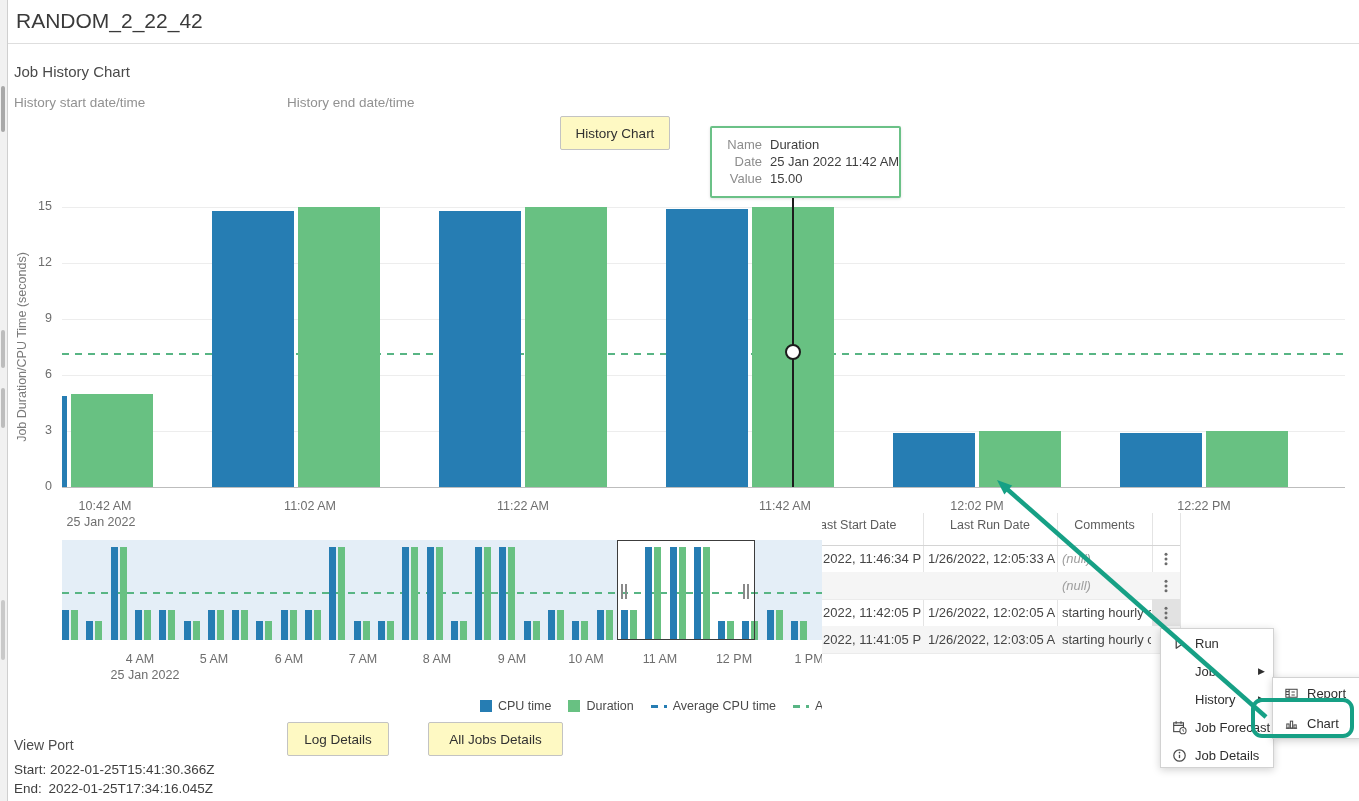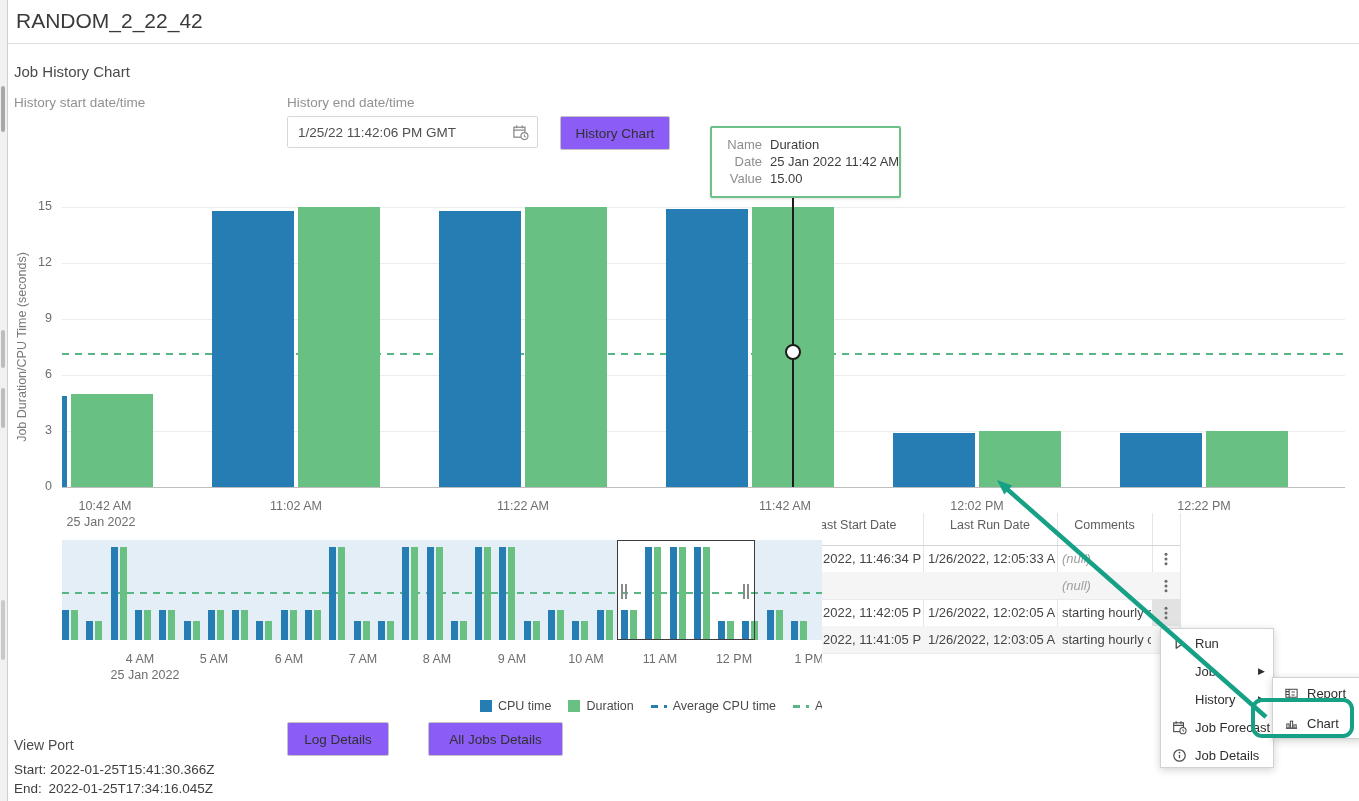--- a/index.html
+++ b/index.html
@@ -10,21 +10,21 @@
   #edge-strip{left:0;top:0;width:7px;height:801px;background:#f1f1f1;border-right:1px solid #cfcfcf;}
   .edge-mark{position:absolute;left:1px;width:4px;background:#a8a8a8;border-radius:2px;}
   
   #page-title{left:16px;top:9px;font-size:21px;color:#3a3a3a;}
   #header-divider{left:8px;top:43px;width:1351px;height:1px;background:#dedede;}
   #section-heading{left:14px;top:63px;font-size:15px;color:#4a4a4a;}
   .field-label{font-size:13.5px;color:#919191;}
   .dtwrap{height:30px;width:249px;border:1px solid #d8d8d8;border-radius:2px;background:#fff;display:flex;align-items:center;}
   .dtwrap input{border:none;outline:none;flex:1;font-family:"Liberation Sans",sans-serif;font-size:13.5px;color:#4f4f4f;padding:0 0 0 10px;background:transparent;}
   .cal-btn{width:34px;height:28px;display:flex;align-items:center;justify-content:center;cursor:pointer;}
-  .btn{display:flex;align-items:center;justify-content:center;background:#8b5cf6;border:1px solid #c3c3c3;
+  .btn{display:flex;align-items:center;justify-content:center;background:#fef9c3;border:1px solid #c3c3c3;
        border-radius:2px;font-size:13.5px;color:#313131;cursor:pointer;}
   
   #dp-tooltip{left:710px;top:126px;width:169px;background:#fff;border:2px solid #6bc187;border-radius:2px;
       box-shadow:0 1px 3px rgba(0,0,0,.12);padding:8px 10px 9px 8px;z-index:30;}
   .tt-row{display:flex;font-size:13px;line-height:17px;}
   .tt-label{width:42px;text-align:right;color:#8d8d8d;margin-right:8px;flex:none;}
   .tt-value{color:#3e3e3e;white-space:nowrap;}
   
   #main-chart,#overview-chart{z-index:1;}
   .gridline{position:absolute;height:1px;background:#ededed;}
@@ -57,31 +57,20 @@
     <div class="edge-mark" style="top:600px;height:60px;background:#c9c9c9;"></div>
   </div>
 
   <div class="abs" id="page-title">RANDOM_2_22_42</div>
   <div class="abs" id="header-divider"></div>
   <div class="abs" id="section-heading">Job History Chart</div>
 
   <div class="abs field-label" style="left:14px;top:95px;">History start date/time</div>
   <div class="abs field-label" style="left:287px;top:95px;">History end date/time</div>
 
-  <div class="abs dtwrap" style="left:287px;top:116px;">
-    <input readonly="" value="1/25/22 11:42:06 PM GMT" style="">
-    <span class="cal-btn">
-      <svg width="17" height="17" viewBox="0 0 16 16" fill="none" stroke="#8a8a8a">
-        <rect x="1.8" y="3" width="10.4" height="9.4" stroke-width="1.2"></rect>
-        <path d="M1.8 5.7h10.4M4.4 1.4v2.6M9.6 1.4v2.6" stroke-width="1.2"></path>
-        <circle cx="11.7" cy="11.4" r="3.3" fill="#fff" stroke-width="1.1"></circle>
-        <path d="M11.7 9.8v1.7l1.2.7" stroke-width="1"></path>
-      </svg>
-    </span>
-  </div>
   <div class="abs btn" style="left:560px;top:116px;width:108px;height:32px;">History Chart</div>
 
   <div class="abs" id="main-chart" style="left:0;top:0;width:1359px;height:540px;">
       <div class="gridline" style="left: 62px; top: 487px; width: 1283px; background: rgb(189, 189, 189);"></div>
       <div class="axis-text" style="left: 26px; top: 479px; width: 26px; text-align: right;">0</div>
       <div class="gridline" style="left: 62px; top: 431px; width: 1283px;"></div>
       <div class="axis-text" style="left: 26px; top: 423px; width: 26px; text-align: right;">3</div>
       <div class="gridline" style="left: 62px; top: 375px; width: 1283px;"></div>
       <div class="axis-text" style="left: 26px; top: 367px; width: 26px; text-align: right;">6</div>
       <div class="gridline" style="left: 62px; top: 319px; width: 1283px;"></div>
@@ -90,21 +79,21 @@
       <div class="axis-text" style="left: 26px; top: 255px; width: 26px; text-align: right;">12</div>
       <div class="gridline" style="left: 62px; top: 207px; width: 1283px;"></div>
       <div class="axis-text" style="left: 26px; top: 199px; width: 26px; text-align: right;">15</div>
       <div class="abs" style="left: 22px; top: 347px; transform: translate(-50%, -50%) rotate(-90deg); font-size: 12.5px; color: rgb(122, 122, 122); white-space: nowrap;">Job Duration/CPU Time (seconds)</div>
       <div class="dash-line" style="left: 62px; top: 352.6px; width: 1283px; background: repeating-linear-gradient(90deg, rgb(88, 181, 132) 0px, rgb(88, 181, 132) 7px, transparent 7px, transparent 13px);"></div>
       <div class="bar" style="left: 62px; top: 396px; width: 5px; height: 91px; background: rgb(38, 125, 179);"></div>
       <div class="bar" style="left: 71px; top: 394px; width: 82px; height: 93px; background: rgb(104, 193, 130);"></div>
       <div class="axis-text" style="left: 65px; top: 499px; width: 80px; text-align: center;">10:42 AM</div>
       <div class="bar" style="left: 212px; top: 211px; width: 82px; height: 276px; background: rgb(38, 125, 179);"></div>
       <div class="bar" style="left: 298px; top: 207px; width: 82px; height: 280px; background: rgb(104, 193, 130);"></div>
-      <div class="axis-text" style="left: 256px; top: 499px; width: 80px; text-align: center;">11:02 AM</div>
+      <div class="axis-text" style="left: 256px; top: 499px; width: 80px; text-align: right;">11:02 AM</div>
       <div class="bar" style="left: 439px; top: 211px; width: 82px; height: 276px; background: rgb(38, 125, 179);"></div>
       <div class="bar" style="left: 525px; top: 207px; width: 82px; height: 280px; background: rgb(104, 193, 130);"></div>
       <div class="axis-text" style="left: 483px; top: 499px; width: 80px; text-align: center;">11:22 AM</div>
       <div class="bar" style="left: 666px; top: 209px; width: 82px; height: 278px; background: rgb(38, 125, 179);"></div>
       <div class="bar" style="left: 752px; top: 207px; width: 82px; height: 280px; background: rgb(104, 193, 130);"></div>
       <div class="axis-text" style="left: 745px; top: 499px; width: 80px; text-align: center;">11:42 AM</div>
       <div class="bar" style="left: 893px; top: 433px; width: 82px; height: 54px; background: rgb(38, 125, 179);"></div>
       <div class="bar" style="left: 979px; top: 431px; width: 82px; height: 56px; background: rgb(104, 193, 130);"></div>
       <div class="axis-text" style="left: 937px; top: 499px; width: 80px; text-align: center;">12:02 PM</div>
       <div class="bar" style="left: 1120px; top: 433px; width: 82px; height: 54px; background: rgb(38, 125, 179);"></div>

